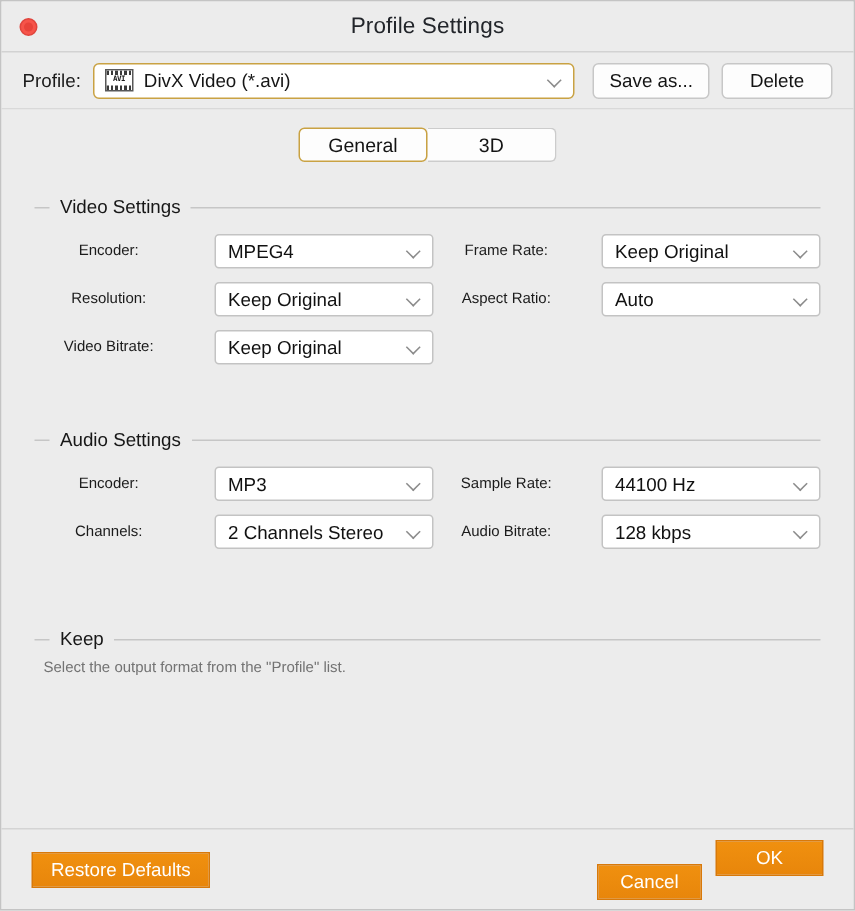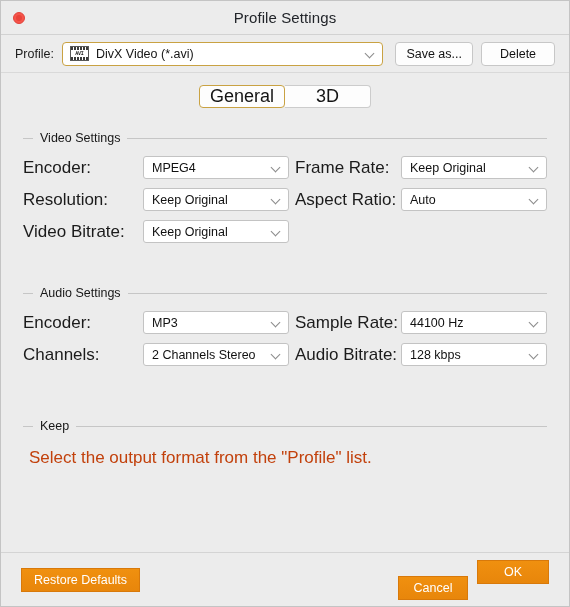--- a/index.html
+++ b/index.html
@@ -181,21 +181,21 @@
   }
   .tabs {
     display: flex;
     height: 23px;
   }
   .tab {
     min-width: 86px;
     display: flex;
     align-items: center;
     justify-content: center;
-    font-size: 18px;
+    font-size: 13px;
     color: #141414;
     background: #fdfdfd;
     border: 1px solid #cccccc;
     box-sizing: border-box;
     cursor: default;
   }
   .tab:first-child {
     border-radius: 4px 0 0 4px;
   }
   .tab:last-child {
@@ -244,23 +244,23 @@
     margin-bottom: 9px;
   }
   .cell {
     display: flex;
     align-items: center;
   }
   .cell.left { width: 275px; }
   .cell.right { flex: 1 1 auto; }
 
   .f-label {
-    font-size: 17px;
+    font-size: 10px;
     color: #1b1b1b;
-    text-align: left;
+    text-align: center;
     white-space: nowrap;
     padding-right: 21px;
     box-sizing: border-box;
   }
   .cell.left .f-label { width: 120px; }
   .cell.right .f-label { width: 106px; }
 
   .select {
     height: 23px;
     background: #ffffff;
@@ -278,24 +278,24 @@
     flex: 1 1 auto;
     font-size: 12.5px;
     color: #111111;
     white-space: nowrap;
     overflow: hidden;
   }
 
   
   .help-group { margin-top: 52px; }
   .help-text {
-    margin-top: 14px;
+    margin-top: 6px;
     padding-left: 6px;
-    font-size: 17px;
-    color: #c2410c;
+    font-size: 10px;
+    color: #737373;
   }
 
   
   .footer {
     flex: 0 0 54px;
     height: 54px;
     background: #ececec;
     border-top: 1px solid #d4d4d4;
     display: flex;
     align-items: center;

